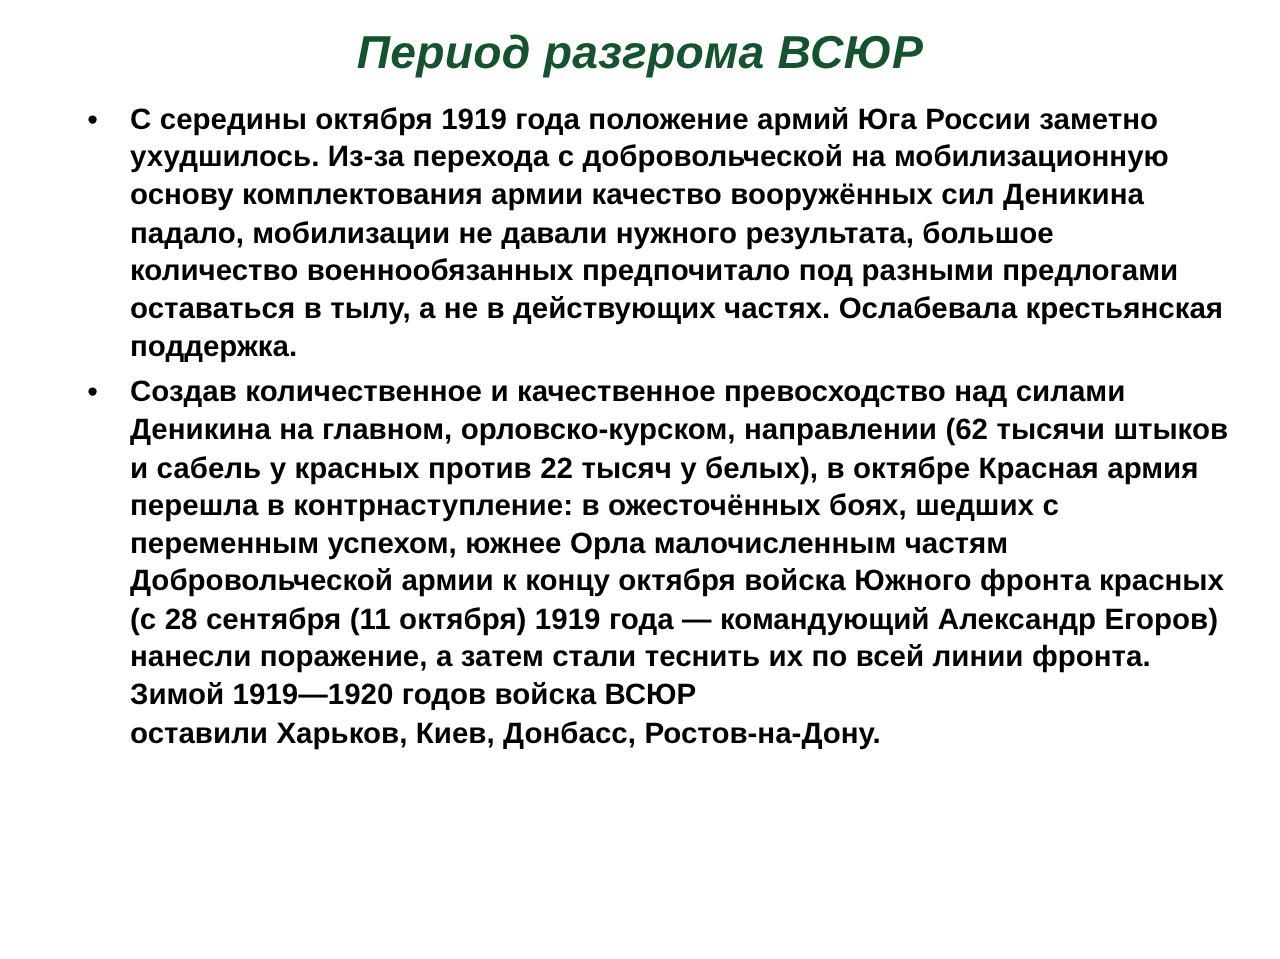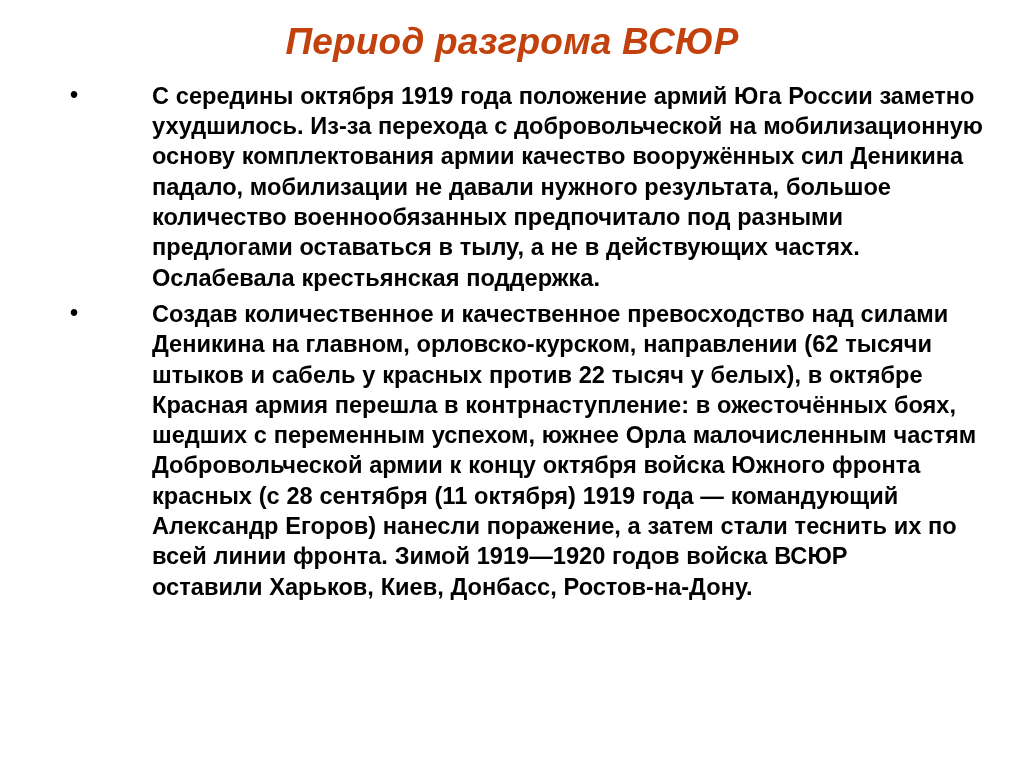--- a/index.html
+++ b/index.html
@@ -24,21 +24,21 @@
   }
   .slide-title {
     margin: 0;
     padding: 22px 60px 0 60px;
     text-align: center;
     font-size: 37px;
     font-weight: bold;
     font-style: italic;
     letter-spacing: 0.2px;
     line-height: 1.1;
-    color: #c2410c;
+    color: #14532d;
   }
   .body-list {
     list-style: none;
     margin: 18px 0 0 0;
     padding: 0 40px 0 56px;
   }
   .bullet-item {
     position: relative;
     padding-left: 48px;
     margin-bottom: 6px;
@@ -53,21 +53,20 @@
     position: absolute;
     left: 14px;
     top: 0;
     font-size: 23px;
     line-height: 1.285;
     color: #000000;
   }
   .bullet-text {
     display: block;
     white-space: pre-line;
-    margin-left: 48px;
   }
 </style>
 </head>
 <body>
 
 <div class="slide">
 
   <h1 class="slide-title">Период разгрома ВСЮР</h1>
 
   <ul class="body-list">

